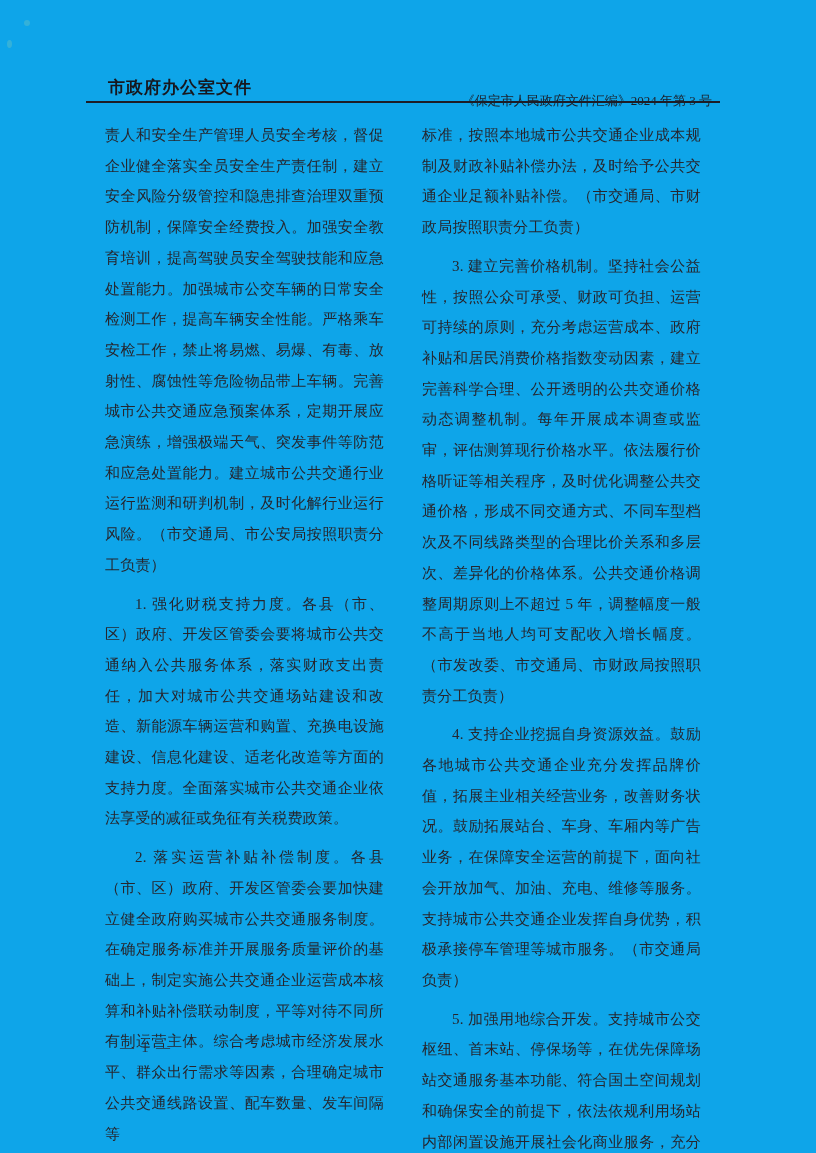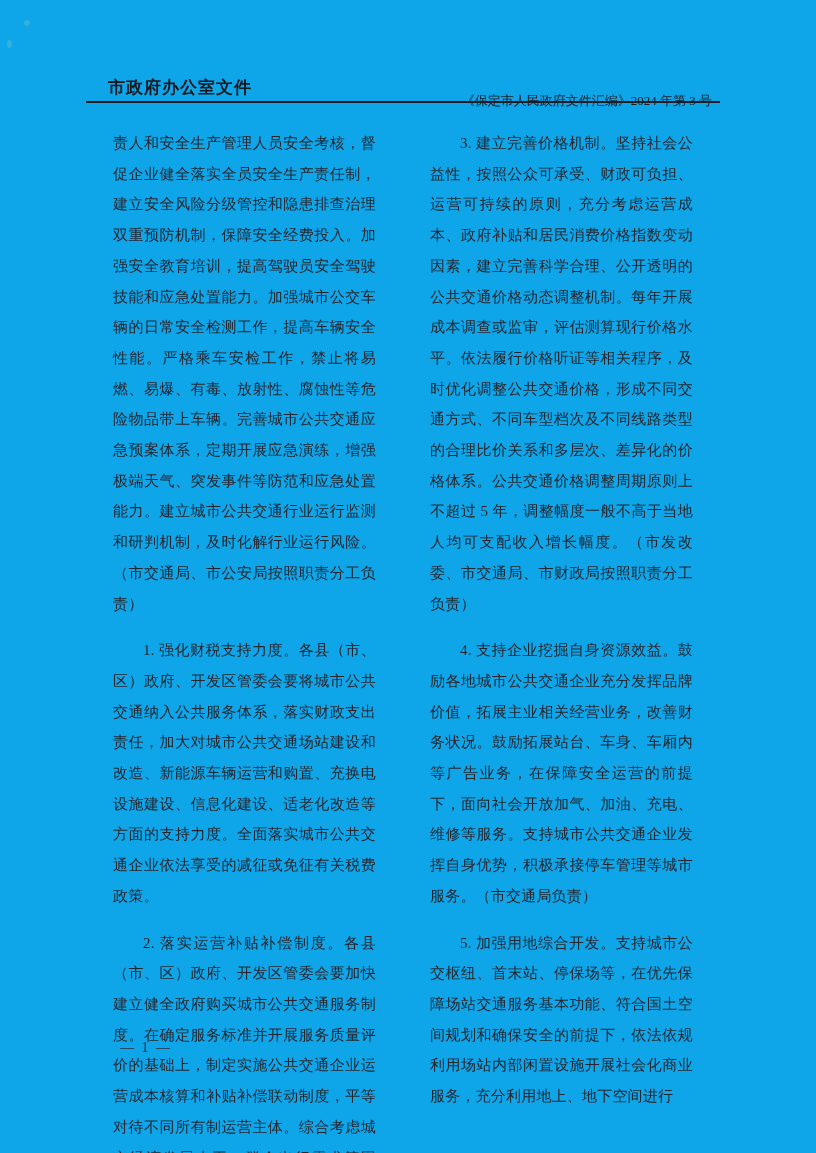--- a/index.html
+++ b/index.html
@@ -60,21 +60,21 @@
     width: 295px;
     flex: 0 0 295px;
   }
   .block {
     font-size: 15px;
     line-height: 30.7px;
     text-align: justify;
     text-indent: 2em;
     color: #26262e;
     letter-spacing: 0.2px;
-    margin: 16px;
+    margin: 8px;
   }
   .block.no-indent { text-indent: 0; }
   .block.kai {
     font-weight: bold;
     font-style: italic;
     color: #1f1f28;
   }
 
   .footer-pagenum {
     position: absolute;
@@ -101,20 +101,21 @@
 
   <div class="columns">
 
     <div class="col">
       <p class="block no-indent">责人和安全生产管理人员安全考核，督促企业健全落实全员安全生产责任制，建立安全风险分级管控和隐患排查治理双重预防机制，保障安全经费投入。加强安全教育培训，提高驾驶员安全驾驶技能和应急处置能力。加强城市公交车辆的日常安全检测工作，提高车辆安全性能。严格乘车安检工作，禁止将易燃、易爆、有毒、放射性、腐蚀性等危险物品带上车辆。完善城市公共交通应急预案体系，定期开展应急演练，增强极端天气、突发事件等防范和应急处置能力。建立城市公共交通行业运行监测和研判机制，及时化解行业运行风险。（市交通局、市公安局按照职责分工负责）</p>
       <p class="block">1. 强化财税支持力度。各县（市、区）政府、开发区管委会要将城市公共交通纳入公共服务体系，落实财政支出责任，加大对城市公共交通场站建设和改造、新能源车辆运营和购置、充换电设施建设、信息化建设、适老化改造等方面的支持力度。全面落实城市公共交通企业依法享受的减征或免征有关税费政策。</p>
       <p class="block">2. 落实运营补贴补偿制度。各县（市、区）政府、开发区管委会要加快建立健全政府购买城市公共交通服务制度。在确定服务标准并开展服务质量评价的基础上，制定实施公共交通企业运营成本核算和补贴补偿联动制度，平等对待不同所有制运营主体。综合考虑城市经济发展水平、群众出行需求等因素，合理确定城市公共交通线路设置、配车数量、发车间隔等</p>
     </div>
 
     <div class="col">
+      <p class="block no-indent">标准，按照本地城市公共交通企业成本规制及财政补贴补偿办法，及时给予公共交通企业足额补贴补偿。（市交通局、市财政局按照职责分工负责）</p>
       <p class="block">3. 建立完善价格机制。坚持社会公益性，按照公众可承受、财政可负担、运营可持续的原则，充分考虑运营成本、政府补贴和居民消费价格指数变动因素，建立完善科学合理、公开透明的公共交通价格动态调整机制。每年开展成本调查或监审，评估测算现行价格水平。依法履行价格听证等相关程序，及时优化调整公共交通价格，形成不同交通方式、不同车型档次及不同线路类型的合理比价关系和多层次、差异化的价格体系。公共交通价格调整周期原则上不超过 5 年，调整幅度一般不高于当地人均可支配收入增长幅度。（市发改委、市交通局、市财政局按照职责分工负责）</p>
       <p class="block">4. 支持企业挖掘自身资源效益。鼓励各地城市公共交通企业充分发挥品牌价值，拓展主业相关经营业务，改善财务状况。鼓励拓展站台、车身、车厢内等广告业务，在保障安全运营的前提下，面向社会开放加气、加油、充电、维修等服务。支持城市公共交通企业发挥自身优势，积极承接停车管理等城市服务。（市交通局负责）</p>
       <p class="block">5. 加强用地综合开发。支持城市公交枢纽、首末站、停保场等，在优先保障场站交通服务基本功能、符合国土空间规划和确保安全的前提下，依法依规利用场站内部闲置设施开展社会化商业服务，充分利用地上、地下空间进行</p>
     </div>
 
   </div>
 
   <div class="footer-pagenum">— 1 —</div>
 
 </div>

